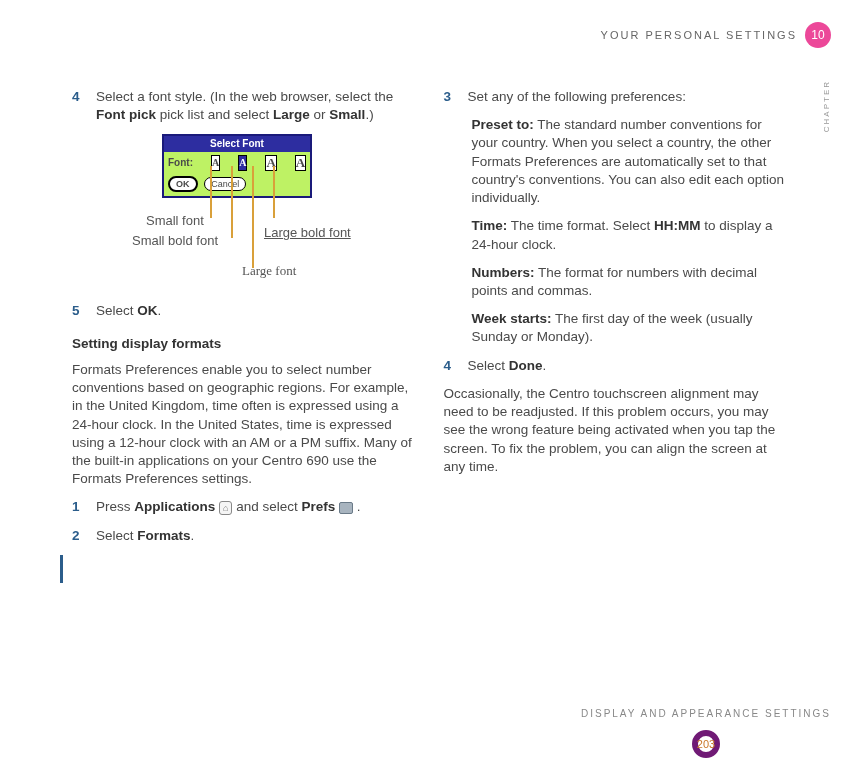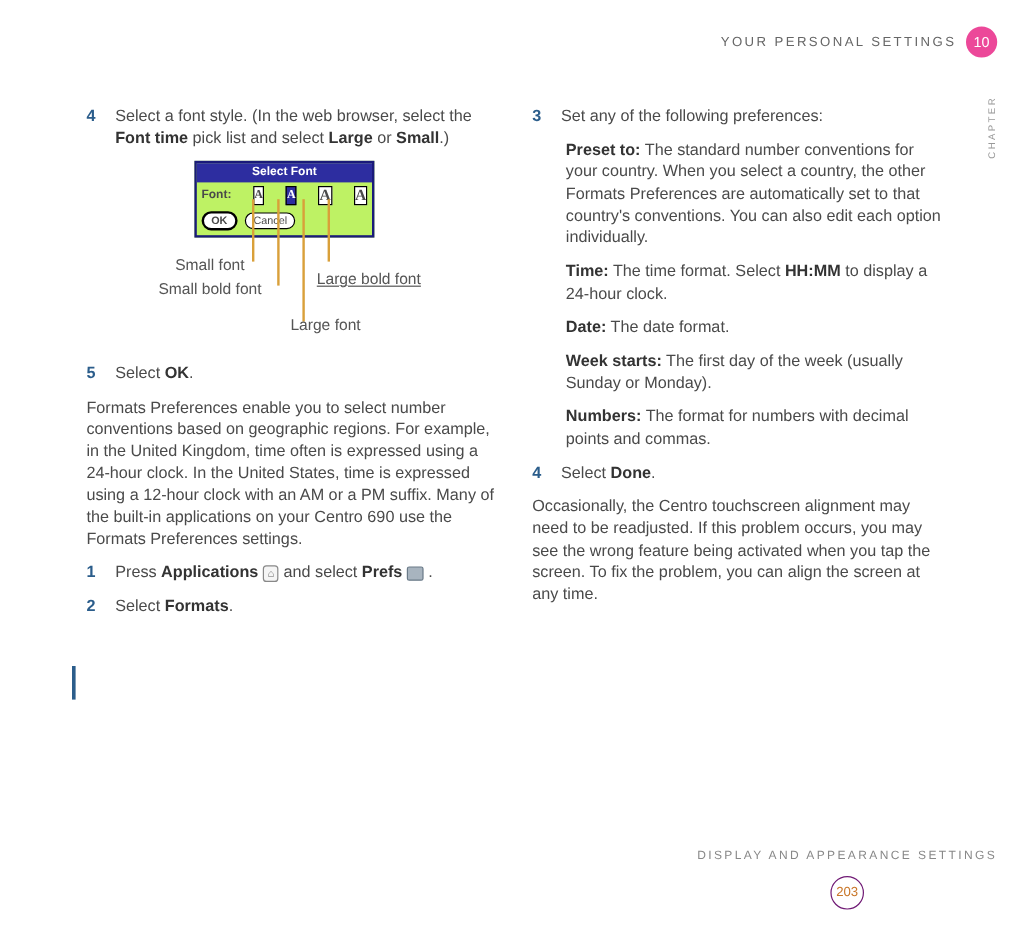--- a/index.html
+++ b/index.html
@@ -109,21 +109,20 @@
     padding: 1px 0;
   }
   .dialog-body {
     padding: 3px 4px 4px 4px;
   }
   .font-row {
     display: flex;
     align-items: center;
     gap: 18px;
     margin-bottom: 3px;
-    justify-content: center;
   }
   .font-label { font-size: 10px; font-weight: bold; }
   .font-box {
     border: 1px solid #000;
     width: 18px;
     height: 16px;
     display: flex;
     align-items: center;
     justify-content: center;
     font-size: 10px;
@@ -164,21 +163,21 @@
   }
   .footer-title {
     letter-spacing: 2px;
     font-size: 10px;
     color: #888;
   }
   .page-badge {
     width: 28px;
     height: 28px;
     border-radius: 50%;
-    border: 1px solid #701a75;
+    border: 6px solid #701a75;
     color: #c9772a;
     display: flex;
     align-items: center;
     justify-content: center;
     font-size: 11px;
     background: #fff;
   }
   .inline-icon {
     display: inline-block;
     vertical-align: middle;
@@ -212,21 +211,21 @@
 
 <div class="thinbar"></div>
 
 <div class="page">
 
   <div class="col">
 
     <div class="step">
       <div class="stepnum">4</div>
       <div class="steptext">
-        <span>Select a font style. (In the web browser, select the </span><b>Font time</b><span> pick list and select </span><b>Large</b><span> or </span><b>Small</b><span>.)</span>
+        <span>Select a font style. (In the web browser, select the </span><b>Font pick</b><span> pick list and select </span><b>Large</b><span> or </span><b>Small</b><span>.)</span>
       </div>
     </div>
 
     <div class="figure">
       <div class="dialog">
         <div class="dialog-title">Select Font</div>
         <div class="dialog-body">
           <div class="font-row">
             <span class="font-label">Font:</span>
             <span class="font-box">A</span>
@@ -240,30 +239,31 @@
       </div>
 
       <div class="c-line" style="left:108px; top:32px; width:2px; height:52px;"></div>
       <div class="c-line" style="left:129px; top:32px; width:2px; height:72px;"></div>
       <div class="c-line" style="left:150px; top:32px; width:2px; height:102px;"></div>
       <div class="c-line" style="left:171px; top:32px; width:2px; height:52px;"></div>
 
       <div class="callout" style="left:44px; top:78px;">Small font</div>
       <div class="callout" style="left:162px; top:90px;text-decoration:underline;">Large bold font</div>
       <div class="callout" style="left:30px; top:98px;">Small bold font</div>
-      <div class="callout" style="left:140px; top:128px;">Large font</div>
+      <div class="callout" style="left:140px; top:128px;font-family:Liberation Serif, serif;">Large font</div>
     </div>
 
     <div class="step">
       <div class="stepnum">5</div>
       <div class="steptext">
         <span>Select </span><b>OK</b><span>.</span>
       </div>
     </div>
 
+    <div class="subhead">Setting display formats</div>
     <div class="para">Formats Preferences enable you to select number conventions based on geographic regions. For example, in the United Kingdom, time often is expressed using a 24-hour clock. In the United States, time is expressed using a 12-hour clock with an AM or a PM suffix. Many of the built-in applications on your Centro 690 use the Formats Preferences settings.</div>
 
     <div class="step">
       <div class="stepnum">1</div>
       <div class="steptext">
         <span>Press </span><b>Applications</b>
         <span class="inline-icon">⌂</span>
         <span> and select </span><b>Prefs</b>
         <span class="prefs-icon"></span><span> .</span>
       </div>
@@ -285,27 +285,24 @@
       <div class="steptext">Set any of the following preferences:</div>
     </div>
 
     <div class="pref">
       <b>Preset to:</b><span> The standard number conventions for your country. When you select a country, the other Formats Preferences are automatically set to that country's conventions. You can also edit each option individually.</span>
     </div>
     <div class="pref">
       <b>Time:</b><span> The time format. Select </span><b>HH:MM</b><span> to display a 24-hour clock.</span>
     </div>
     <div class="pref">
-      <b>Date:</b><span> The date format.</span>
+      <b>Numbers:</b><span> The format for numbers with decimal points and commas.</span>
     </div>
     <div class="pref">
       <b>Week starts:</b><span> The first day of the week (usually Sunday or Monday).</span>
-    </div>
-    <div class="pref">
-      <b>Numbers:</b><span> The format for numbers with decimal points and commas.</span>
     </div>
 
     <div class="step">
       <div class="stepnum">4</div>
       <div class="steptext">
         <span>Select </span><b>Done</b><span>.</span>
       </div>
     </div>
 
     <div class="para">Occasionally, the Centro touchscreen alignment may need to be readjusted. If this problem occurs, you may see the wrong feature being activated when you tap the screen. To fix the problem, you can align the screen at any time.</div>

